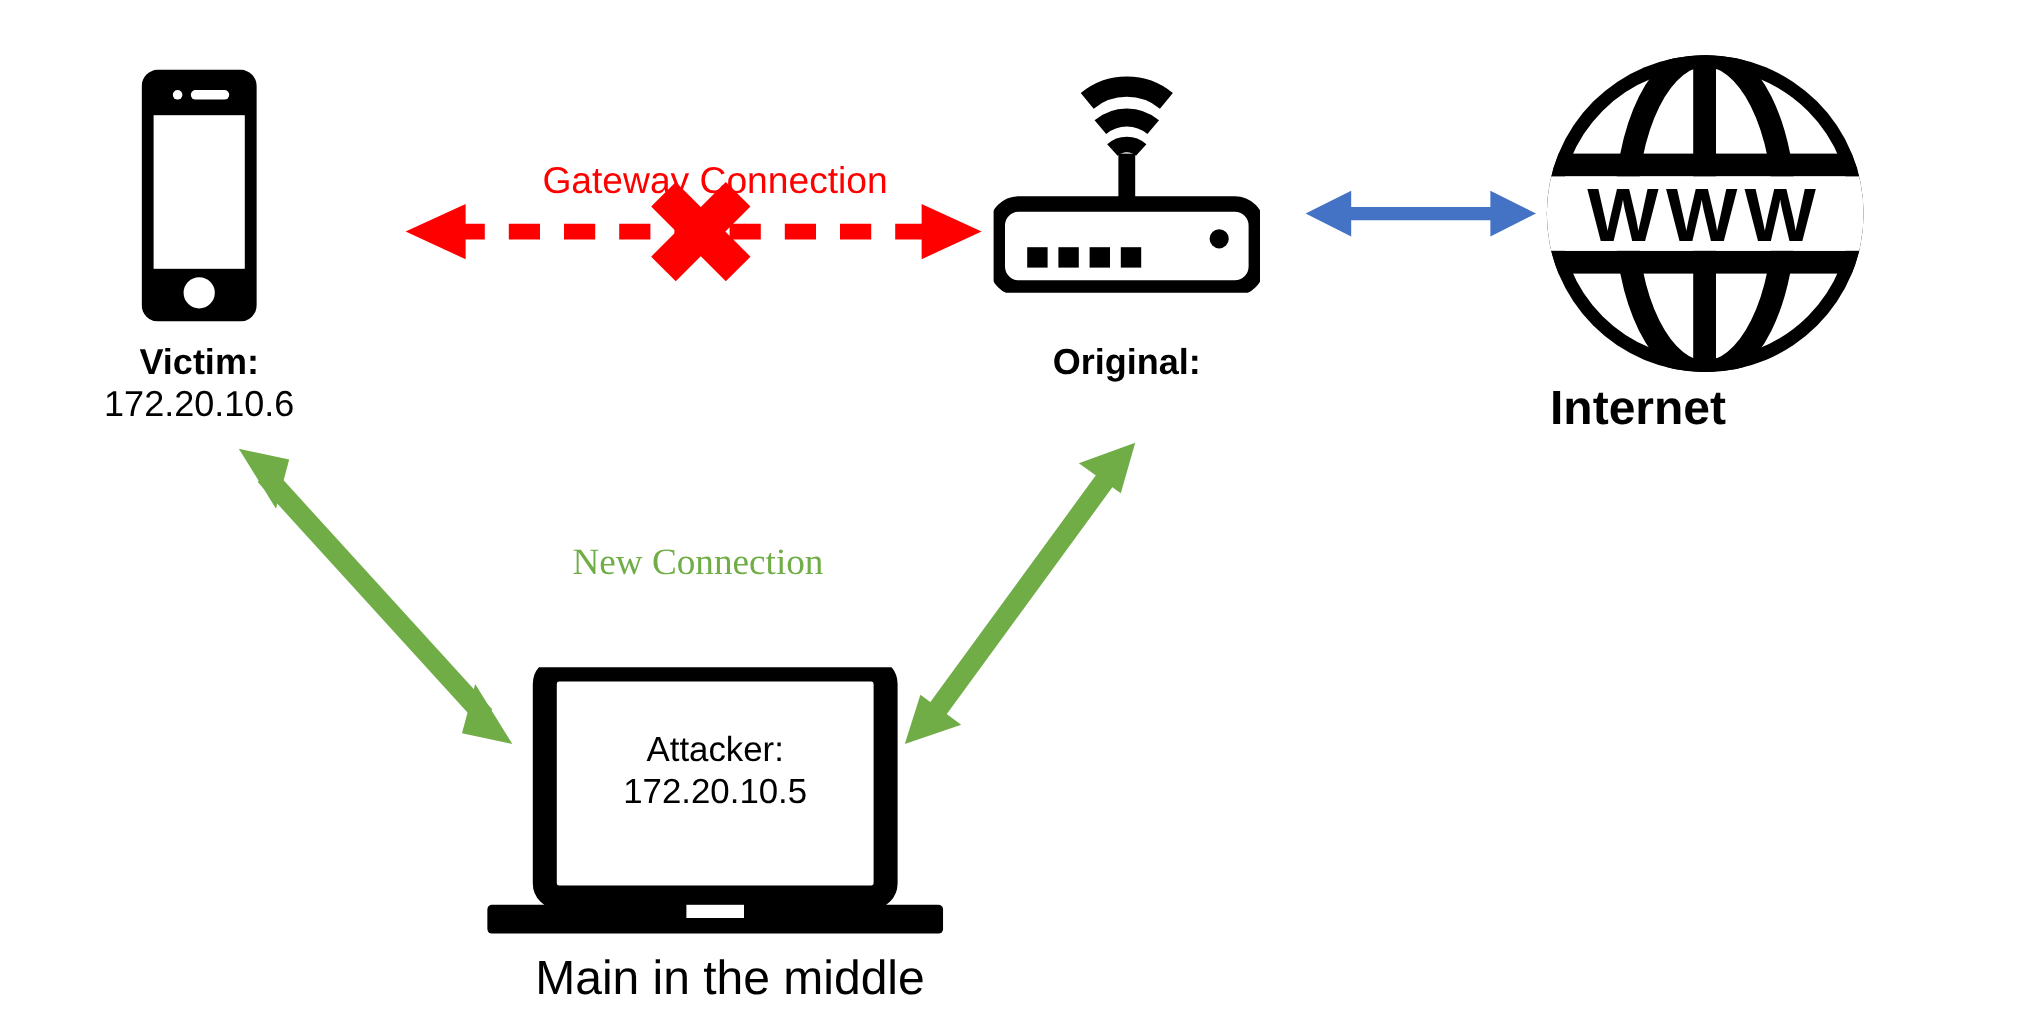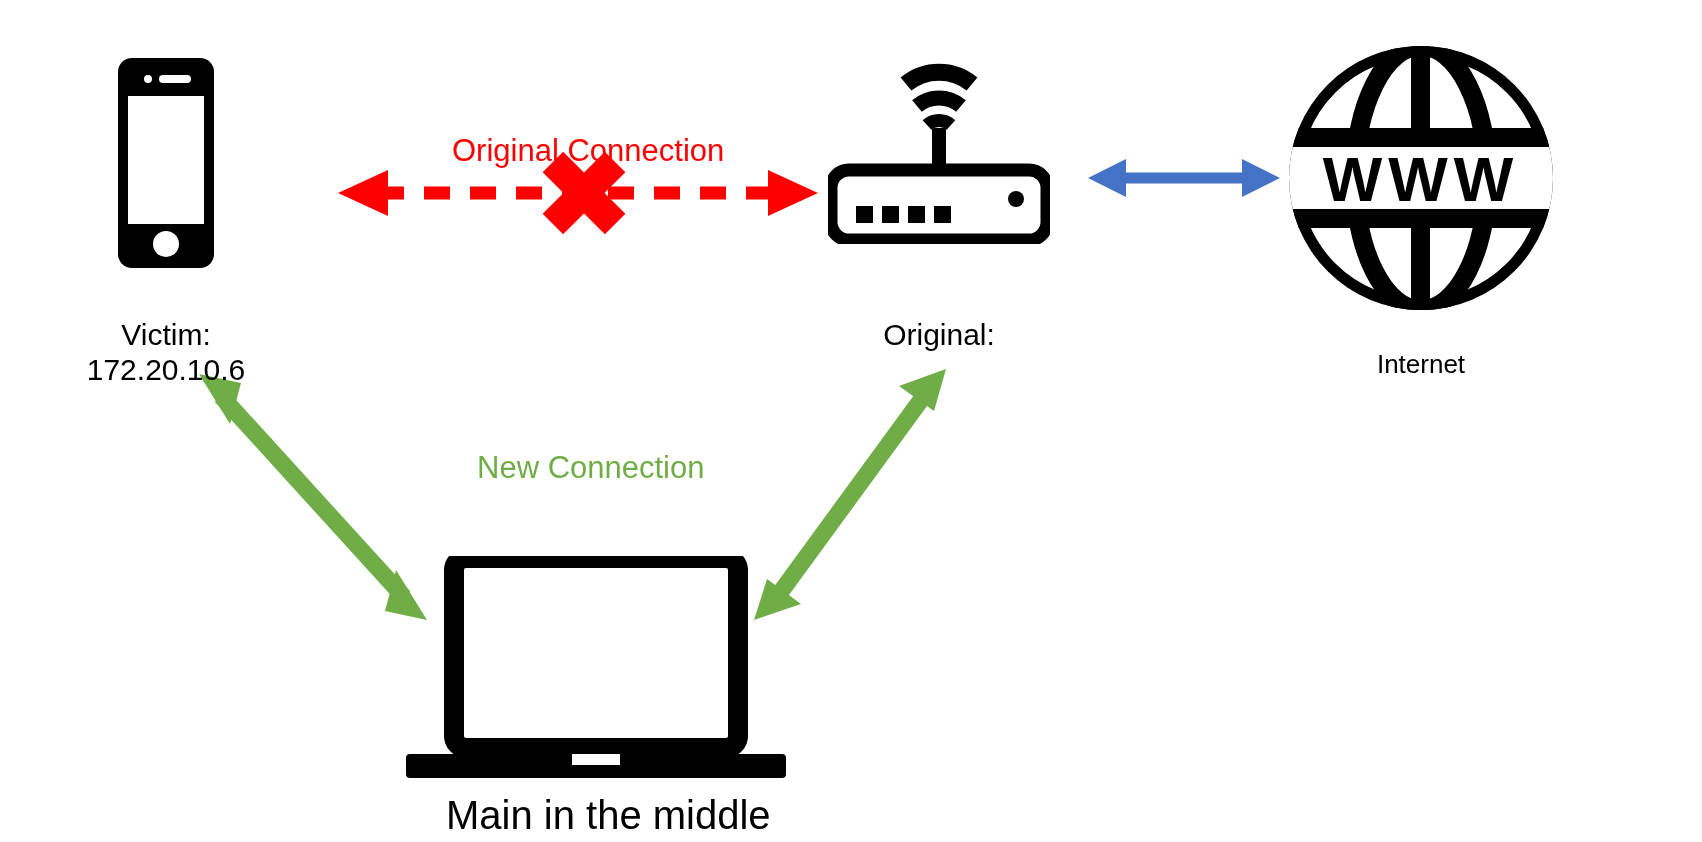--- a/index.html
+++ b/index.html
@@ -22,22 +22,21 @@
     text-decoration: underline;
   }
   .label {
     position: absolute;
     text-align: center;
     color: #000000;
     line-height: 1.18;
     white-space: nowrap;
   }
   .label .bold {
-    font-weight: normal;
-    margin-top: 32px;
+    font-weight: bold;
   }
   .lbl-line {
     display: block;
   }
   .conn-label {
     position: absolute;
     white-space: nowrap;
     font-size: 31px;
     line-height: 1;
   }
@@ -154,36 +153,40 @@
 
         <ellipse cx="136" cy="136" rx="66" ry="132" fill="none" stroke="#000000" stroke-width="19"></ellipse>
 
         <rect x="-10" y="105" width="292" height="62" fill="#ffffff"></rect>
       </g>
 
       <text x="136" y="159" text-anchor="middle" font-family="Liberation Sans, sans-serif" font-size="63" font-weight="bold" fill="#000000" letter-spacing="6">WWW</text>
     </svg>
   </div>
 
-  <div class="label" style="left:1271px; top:317px; width:300px; font-size:26px;">
+  <div class="label" style="left:1215px; top:317px; width:300px; font-size:40px;">
     <span class="lbl-line bold">Internet</span>
   </div>
 
-  <div class="conn-label" style="left:452px; top:135px; color:#FF0000;">Original Connection</div>
+  <div class="conn-label" style="left:452px; top:135px; color:#FF0000;">Gateway Connection</div>
 
-  <div class="conn-label" style="left:477px; top:452px; color:#70AD47;">New Connection</div>
+  <div class="conn-label" style="left:477px; top:452px; color:#70AD47;font-family:Liberation Serif, serif;">New Connection</div>
 
   <div class="node" style="left:406px; top:556px; width:380px; height:230px;">
     <svg width="380" height="230" viewBox="0 0 380 230" xmlns="http://www.w3.org/2000/svg">
 
       <rect x="48" y="2" width="284" height="190" rx="12" ry="12" fill="#ffffff" stroke="#000000" stroke-width="20"></rect>
 
       <rect x="0" y="198" width="380" height="24" rx="4" ry="4" fill="#000000"></rect>
 
       <rect x="166" y="198" width="48" height="11" fill="#ffffff"></rect>
     </svg>
+    <div class="screen-text" style="left:62px; top:52px; width:256px; font-size:29px;">
+      <span class="lbl-line bold">Attacker:</span>
+      <span class="lbl-line">172.20.10.5</span>
+    </div>
   </div>
 
   <div class="label" style="left:446px; top:792px; width:300px; font-size:40px;">
     <span class="lbl-line">Main in the middle</span>
   </div>
 
 </div>
 
 </body></html>

